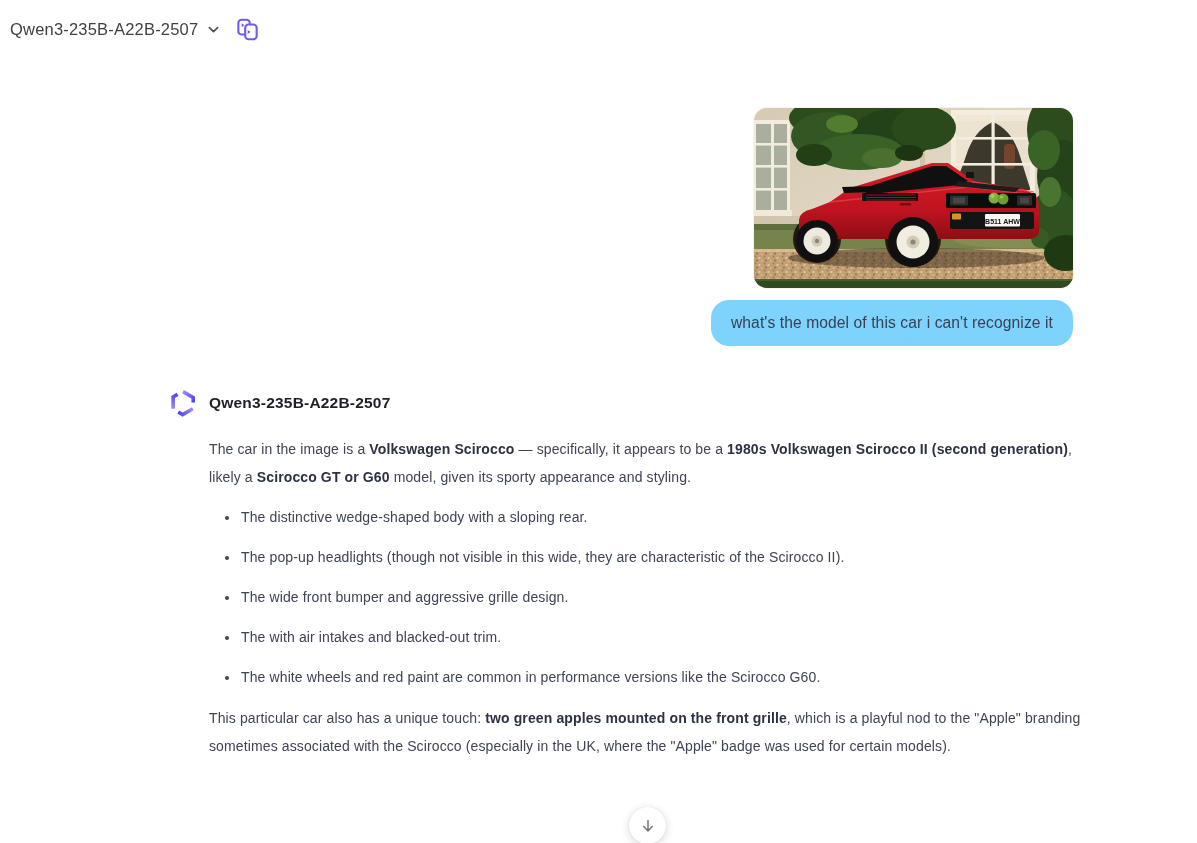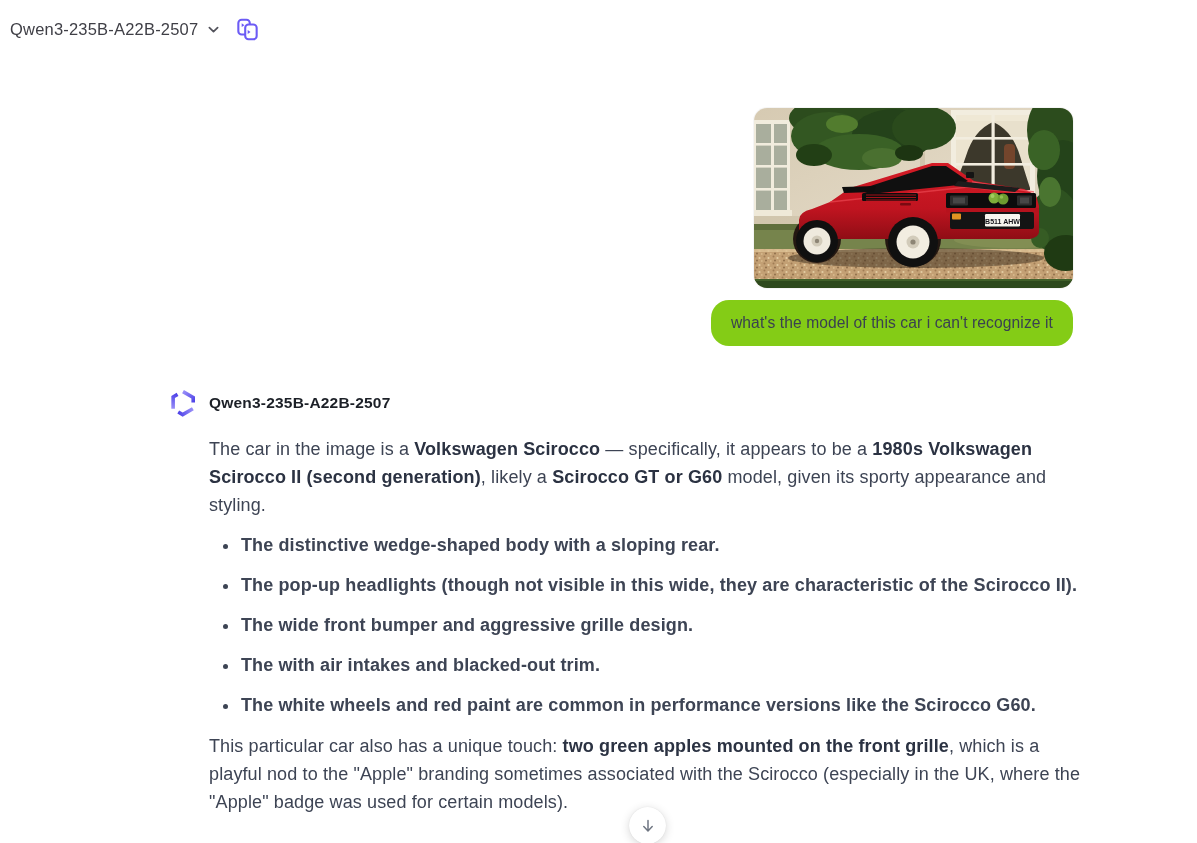--- a/index.html
+++ b/index.html
@@ -10,33 +10,33 @@
   .top-bar{position:absolute;left:10px;top:14px;display:flex;align-items:center;height:30px;}
   .model-selector{display:flex;align-items:center;gap:9px;cursor:pointer;background:none;border:none;padding:0;
         font-family:inherit;}
   .model-selector .label{font-size:16.5px;color:#3f3f46;letter-spacing:.2px;}
   .icon-btn{display:flex;align-items:center;justify-content:center;width:30px;height:30px;margin-left:12px;
         background:none;border:none;cursor:pointer;border-radius:6px;padding:0;}
 
   
   .user-turn{position:absolute;right:71px;top:108px;display:flex;flex-direction:column;align-items:flex-end;gap:12px;}
   .user-image{width:319px;height:180px;border-radius:13px;overflow:hidden;display:block;cursor:pointer;box-shadow:0 0 0 1px rgba(0,0,0,.04);}
-  .user-bubble{background:#84cc16;border-radius:18px;padding:11px 20px;max-width:380px;}
+  .user-bubble{background:#7dd3fc;border-radius:18px;padding:11px 20px;max-width:380px;}
   .user-bubble .txt{font-size:15.6px;color:#3a4150;line-height:24px;letter-spacing:.1px;}
 
   
   .assistant-turn{position:absolute;left:168px;top:388px;width:925px;}
   .assistant-head{display:flex;align-items:center;gap:11px;height:30px;}
   .assistant-name{font-size:15.5px;font-weight:700;color:#1c2027;letter-spacing:.2px;}
   .assistant-content{margin-left:41px;margin-top:17px;width:881px;
-        font-size:18px;line-height:28px;color:#3d4454;letter-spacing:.12px;}
+        font-size:14px;line-height:28px;color:#3d4454;letter-spacing:.12px;}
   .assistant-content p{margin:0 0 12px 0;}
   .assistant-content p.last{margin-bottom:4px;}
   .assistant-content ul{margin:0 0 12px 0;padding-left:31px;list-style:disc;}
-  .assistant-content li{margin-bottom:12px;padding-left:1px;font-weight:bold;}
+  .assistant-content li{margin-bottom:12px;padding-left:1px;}
   .assistant-content li:last-child{margin-bottom:13px;}
   .seg-bold{font-weight:700;color:#2b3242;}
 
   
   .scroll-btn{position:absolute;left:629px;top:807px;width:37px;height:37px;border-radius:50%;
         background:#fff;border:none;box-shadow:0 2px 10px rgba(0,0,0,.16),0 0 1px rgba(0,0,0,.12);
         display:flex;align-items:center;justify-content:center;cursor:pointer;}
 </style>
 </head>
 <body>

